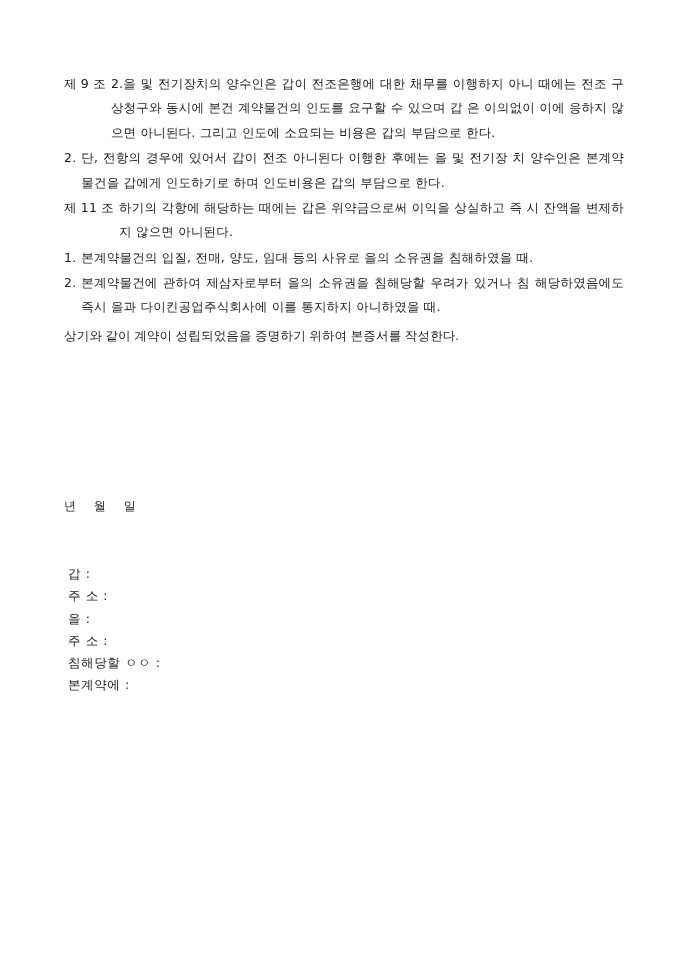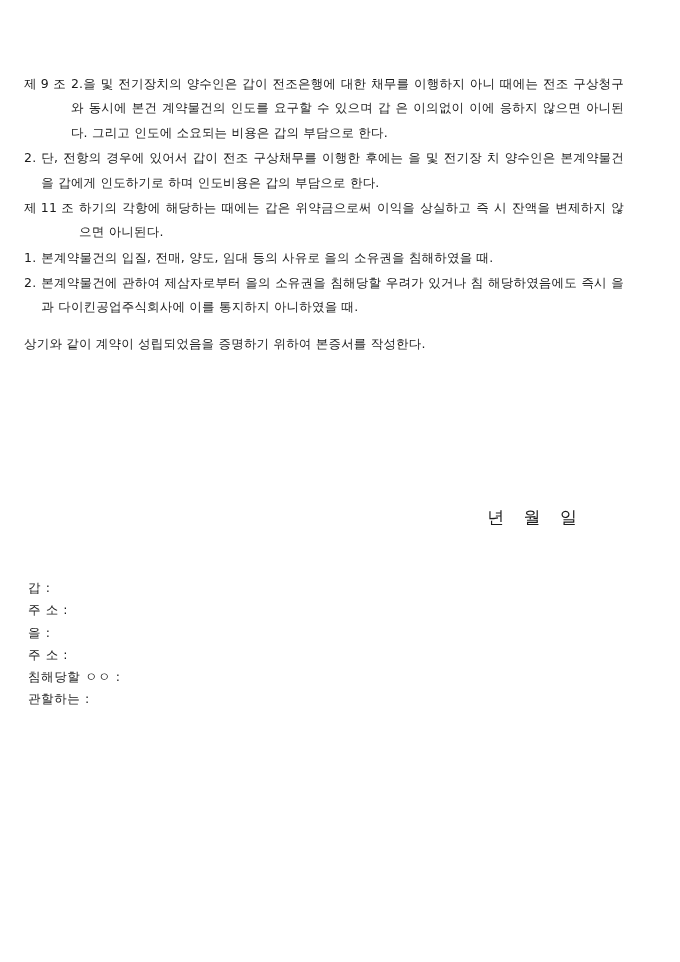--- a/index.html
+++ b/index.html
@@ -12,21 +12,21 @@
     height: 962px;
     font-family: "DejaVu Sans", "Liberation Sans", sans-serif;
     color: #1a1a1a;
     position: relative;
     overflow: hidden;
   }
   .page {
     width: 680px;
     height: 962px;
     box-sizing: border-box;
-    padding: 72px 56px 40px 24px;
+    padding: 72px 56px 40px 64px;
     position: relative;
   }
   .clause {
     display: flex;
     align-items: flex-start;
     font-size: 12.5px;
     line-height: 1.95;
     margin: 0 0 1px 0;
     letter-spacing: 0.2px;
   }
@@ -43,26 +43,27 @@
   .clause.hang .body {
     text-indent: 0;
   }
   .plain {
     font-size: 12.5px;
     line-height: 1.95;
     margin: 0;
     letter-spacing: 0.2px;
   }
   .closing {
-    margin-top: 12px;
+    margin-top: 4px;
+    font-family: Liberation Serif, serif;
   }
   .date-line {
     margin-top: 150px;
-    text-align: right;
-    font-size: 17px;
+    text-align: left;
+    font-size: 12px;
     letter-spacing: 7px;
     padding-right: 40px;
   }
   .signature-block {
     margin-top: 48px;
     font-size: 12.5px;
     line-height: 1.78;
     padding-left: 4px;
   }
   .sig-row {
@@ -77,21 +78,21 @@
 
   <div>
 
     <div class="clause hang">
       <span class="marker">제 9 조</span>
       <span class="body">2.을 및 전기장치의 양수인은 갑이 전조은행에 대한 채무를 이행하지 아니 때에는 전조 구상청구와 동시에 본건 계약물건의 인도를 요구할 수 있으며 갑 은 이의없이 이에 응하지 않으면 아니된다. 그리고 인도에 소요되는 비용은 갑의 부담으로 한다.</span>
     </div>
 
     <div class="clause hang">
       <span class="marker">2.</span>
-      <span class="body">단, 전항의 경우에 있어서 갑이 전조 구상채무를 이행한 후에는 을 및 전기장 치 양수인은 본계약물건을 갑에게 인도하기로 하며 인도비용은 갑의 부담으로 한다.</span>
+      <span class="body">단, 전항의 경우에 있어서 갑이 전조 아니된다 이행한 후에는 을 및 전기장 치 양수인은 본계약물건을 갑에게 인도하기로 하며 인도비용은 갑의 부담으로 한다.</span>
     </div>
 
 
     <div class="clause hang">
       <span class="marker">제 11 조</span>
       <span class="body">하기의 각항에 해당하는 때에는 갑은 위약금으로써 이익을 상실하고 즉 시 잔액을 변제하지 않으면 아니된다.</span>
     </div>
 
     <div class="clause hang">
       <span class="marker">1.</span>
@@ -109,16 +110,16 @@
   <p class="plain closing">상기와 같이 계약이 성립되었음을 증명하기 위하여 본증서를 작성한다.</p>
 
   <div class="date-line">년  월  일</div>
 
   <div class="signature-block">
     <div class="sig-row">갑 :</div>
     <div class="sig-row">주 소 :</div>
     <div class="sig-row">을 :</div>
     <div class="sig-row">주 소 :</div>
     <div class="sig-row">침해당할 ㅇㅇ :</div>
-    <div class="sig-row">관할하는 :</div>
+    <div class="sig-row">본계약에 :</div>
   </div>
 
 </div>
 
 </body></html>

